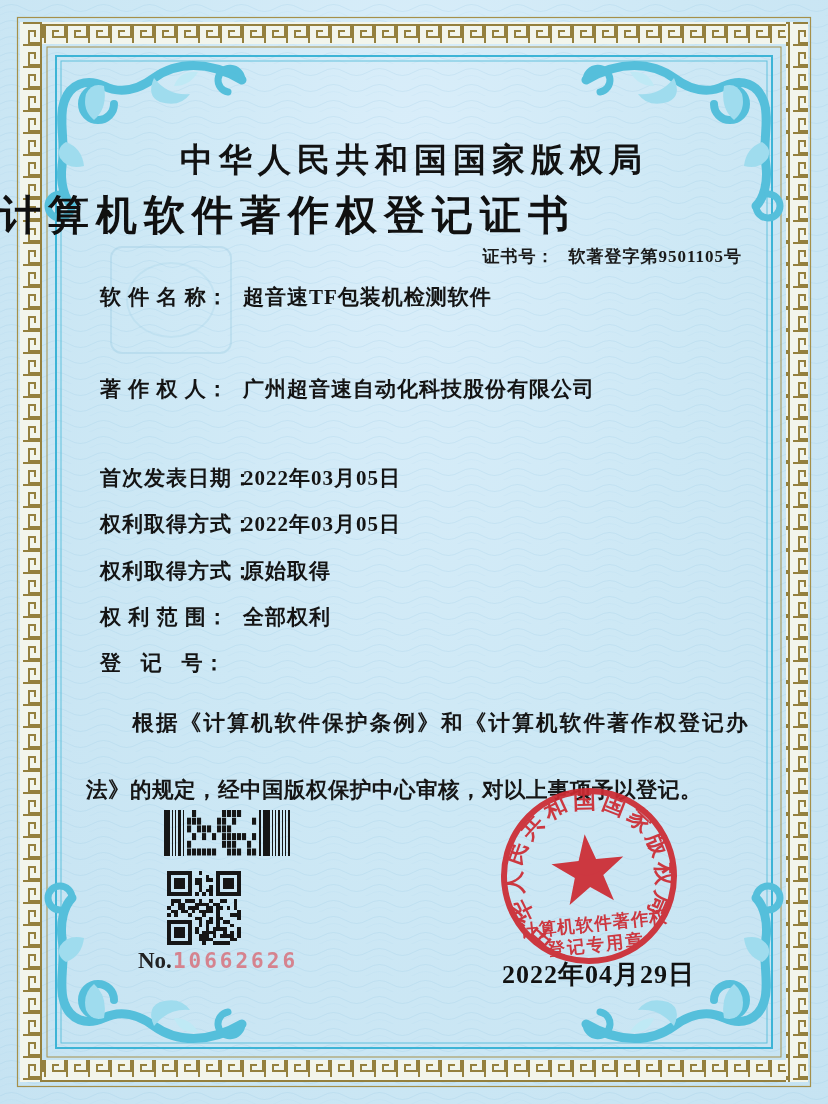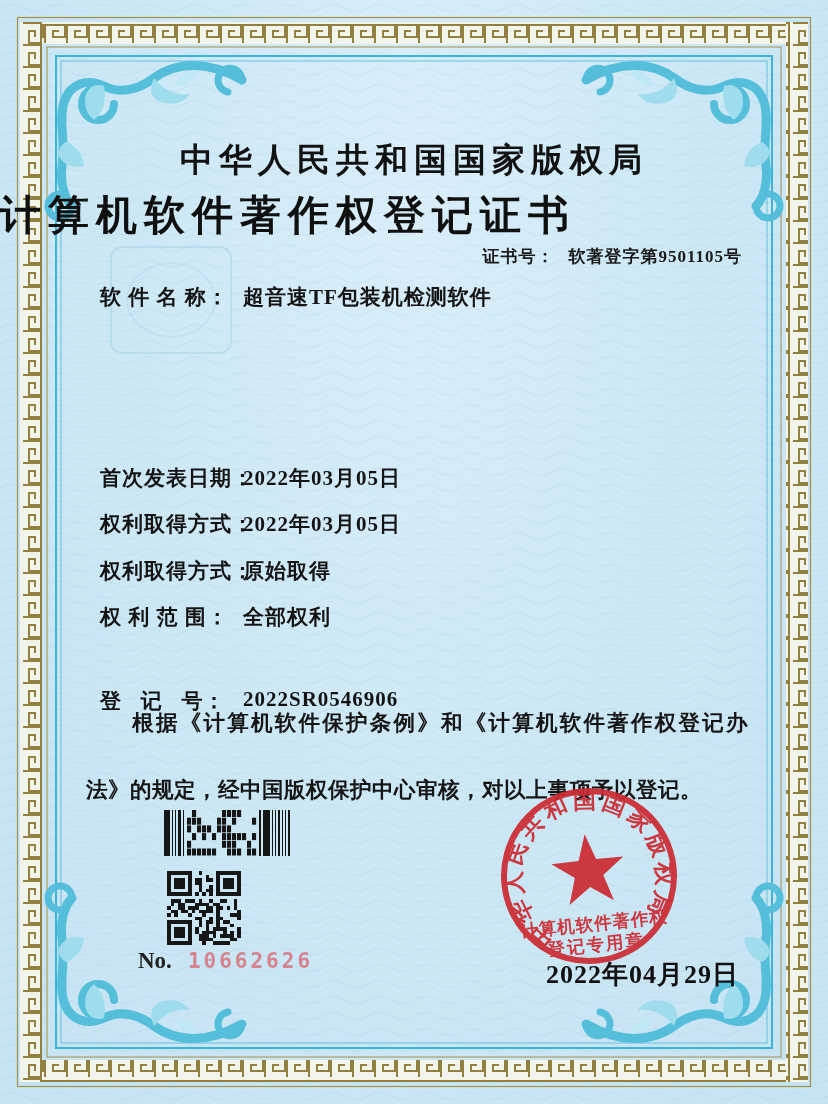--- a/index.html
+++ b/index.html
@@ -43,23 +43,23 @@
   
   .statement{
     top:690px;left:86px;width:662px;
     font-size:21.5px;font-weight:bold;line-height:67px;color:#161616;
     text-indent:2.15em;text-align:justify;letter-spacing:.5px;
   }
   
   .serial{top:948px;left:138px;font-size:23px;font-weight:bold;color:#222;}
   .serial .serial-num{
     font-family:"DejaVu Sans Mono","Liberation Mono",monospace;
-    font-size:21px;color:#d5838e;letter-spacing:3px;margin-left:16px;font-weight:bold;
-  }
-  .issue-date{top:957px;left:502px;font-size:26px;font-weight:bold;color:#111;letter-spacing:1px;margin-left:44px;}
+    font-size:21px;color:#d5838e;letter-spacing:3px;margin-left:1px;font-weight:bold;
+  }
+  .issue-date{top:957px;left:502px;font-size:26px;font-weight:bold;color:#111;letter-spacing:1px;}
   .barcode{top:810px;left:164px;width:126px;height:47px;}
   .qrcode{top:871px;left:167px;width:74px;height:74px;}
   .seal{top:784px;left:497px;width:184px;height:184px;opacity:.93;}
 </style>
 </head>
 <body>
 
 <div class="page">
 
   <svg class="decor" width="828" height="1104" viewBox="0 0 828 1104">
@@ -113,39 +113,42 @@
   <div class="abs authority">中华人民共和国国家版权局</div>
   <div class="abs cert-title">计算机软件著作权登记证书</div>
   <div class="abs cert-no">
     <span>证书号：</span><span class="num">软著登字第9501105号</span>
   </div>
 
   <div class="abs frow" style="top:283px">
     <span class="flabel">软 件 名 称：</span>
     <span class="fvalue">超音速TF包装机检测软件</span>
   </div>
+  <div class="abs frow" style="top:375px">
+    <span class="flabel">著 作 权 人：</span>
+    <span class="fvalue">广州超音速自动化科技股份有限公司</span>
+  </div>
   <div class="abs frow" style="top:464px">
     <span class="flabel">首次发表日期：</span>
     <span class="fvalue">2022年03月05日</span>
   </div>
   <div class="abs frow" style="top:510px">
     <span class="flabel">权利取得方式：</span>
     <span class="fvalue">2022年03月05日</span>
   </div>
   <div class="abs frow" style="top:557px">
     <span class="flabel">权利取得方式：</span>
     <span class="fvalue">原始取得</span>
   </div>
   <div class="abs frow" style="top:603px">
     <span class="flabel">权 利 范 围：</span>
     <span class="fvalue">全部权利</span>
   </div>
-  <div class="abs frow" style="top:687px">
+  <div class="abs frow" style="top:649px">
     <span class="flabel">登   记   号：</span>
-    <span class="fvalue">2022SR0546906</span>
   </div>
 
   <div class="abs statement">根据《计算机软件保护条例》和《计算机软件著作权登记办法》的规定，经中国版权保护中心审核，对以上事项予以登记。</div>
 
   <svg class="abs barcode" id="barcode-svg" viewBox="0 0 126 47">
       <rect x="0" y="0" width="6" height="46" fill="#161616"></rect>
       <rect x="8" y="0" width="1" height="46" fill="#161616"></rect>
       <rect x="11" y="0" width="1" height="46" fill="#161616"></rect>
       <rect x="14" y="0" width="3" height="46" fill="#161616"></rect>
       <rect x="19" y="0" width="1" height="46" fill="#161616"></rect>

